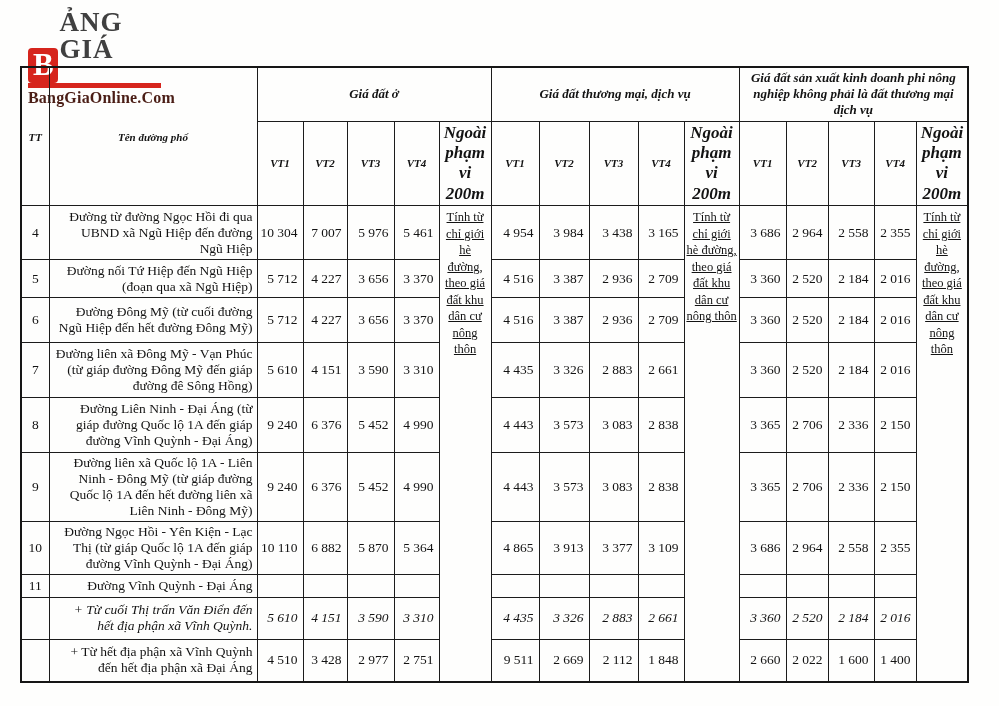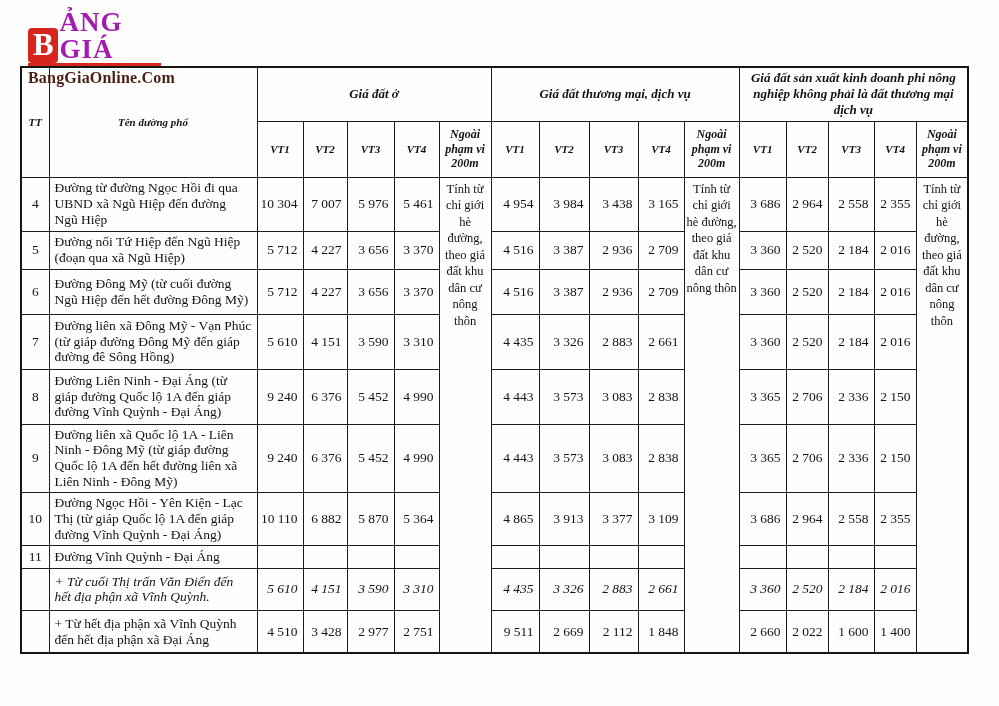--- a/index.html
+++ b/index.html
@@ -9,22 +9,22 @@
   }
   
   .logo{position:absolute;left:28px;top:9px;width:140px;}
   .logo-main{display:flex;align-items:flex-end;line-height:1;}
   .logo-b{
     display:inline-block;width:35px;height:35px;border-radius:4px;
     background:#d6251d;color:#fff;font-weight:bold;font-size:31px;
     text-align:center;line-height:34px;
   }
   .logo-rest{
-    color:#a21caf;font-weight:bold;font-size:27px;letter-spacing:1px;
-    padding-left:1px;padding-bottom:0;
+    color:#404040;font-weight:bold;font-size:27px;letter-spacing:1px;
+    padding-left:1px;padding-bottom:20px;
   }
   .logo-bar{height:5px;background:#d6251d;width:133px;margin-top:0px;}
   .logo-site{
     color:#4a1d15;font-weight:bold;font-size:16px;margin-top:1px;
     letter-spacing:0.2px;
   }
   
   table.price{
     position:absolute;left:20px;top:66px;width:947px;
     border-collapse:collapse;table-layout:fixed;
@@ -32,27 +32,28 @@
   }
   .price th,.price td{
     border:1px solid #1c1c1c;overflow:hidden;
     font-family:"Liberation Serif",serif;
   }
   .price thead tr.group-row{height:54px;}
   .price thead tr.sub-row{height:56px;}
   .price th{font-weight:bold;text-align:center;padding:1px 2px;font-style:italic;}
   .th-group{font-size:13px;line-height:1.25;}
   .th-sub{font-size:11px;}
-  .th-out{font-size:12px;line-height:1.2;}
+  .th-out{font-size:17px;line-height:1.2;}
   td.tt{text-align:center;font-size:13.5px;padding:0 1px;}
-  td.name{text-align:left;font-size:13.5px;line-height:1.18;padding:2px 4px 2px 5px;}
+  td.name{text-align:right;font-size:13.5px;line-height:1.18;padding:2px 4px 2px 5px;}
   td.num{text-align:right;font-size:13.5px;padding:0 5px 0 1px;white-space:nowrap;}
   td.note{
     text-align:center;vertical-align:top;font-size:12.5px;line-height:1.32;
     padding:3px 1px 0 1px;
+    text-decoration:underline;
   }
   
   tbody tr:nth-child(1){height:54px;}
   tbody tr:nth-child(2){height:38px;}
   tbody tr:nth-child(3){height:45px;}
   tbody tr:nth-child(4){height:55px;}
   tbody tr:nth-child(5){height:55px;}
   tbody tr:nth-child(6){height:64px;}
   tbody tr:nth-child(7){height:50px;}
   tbody tr:nth-child(8){height:23px;}

